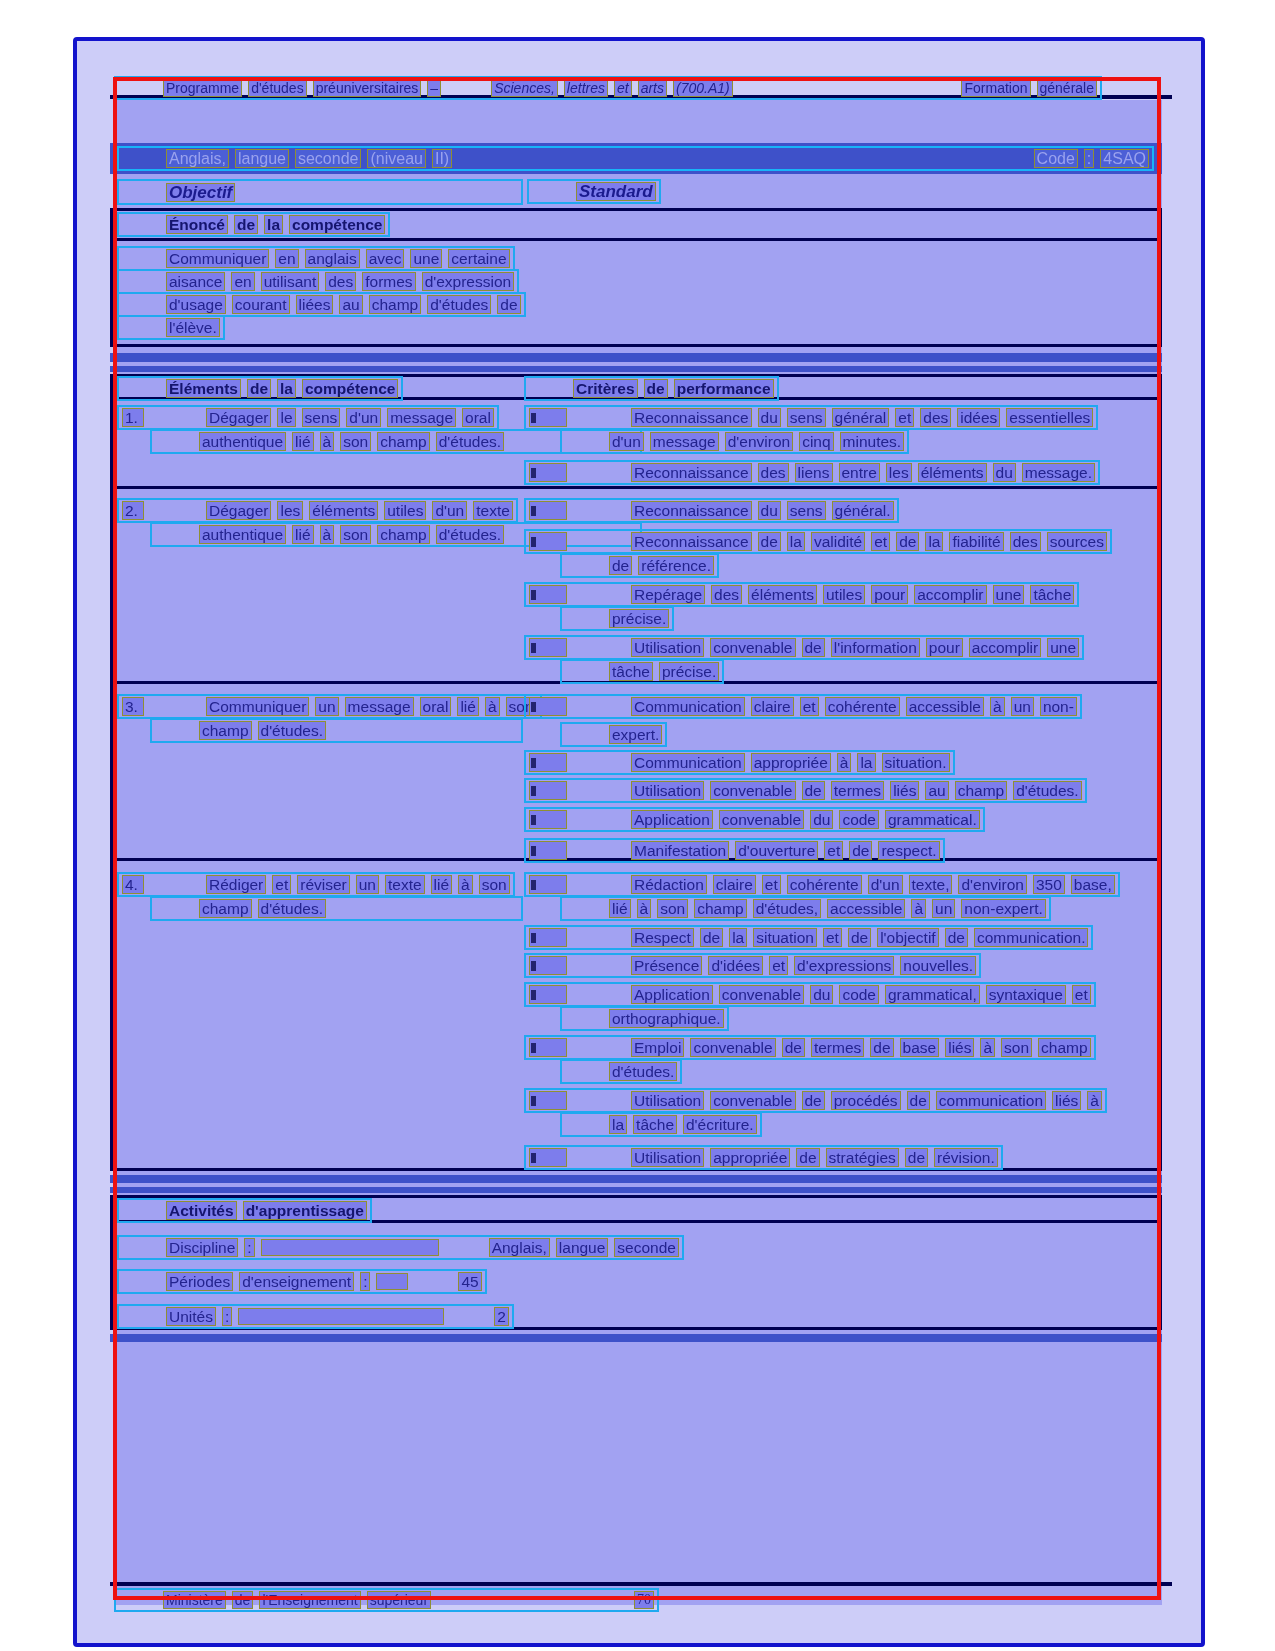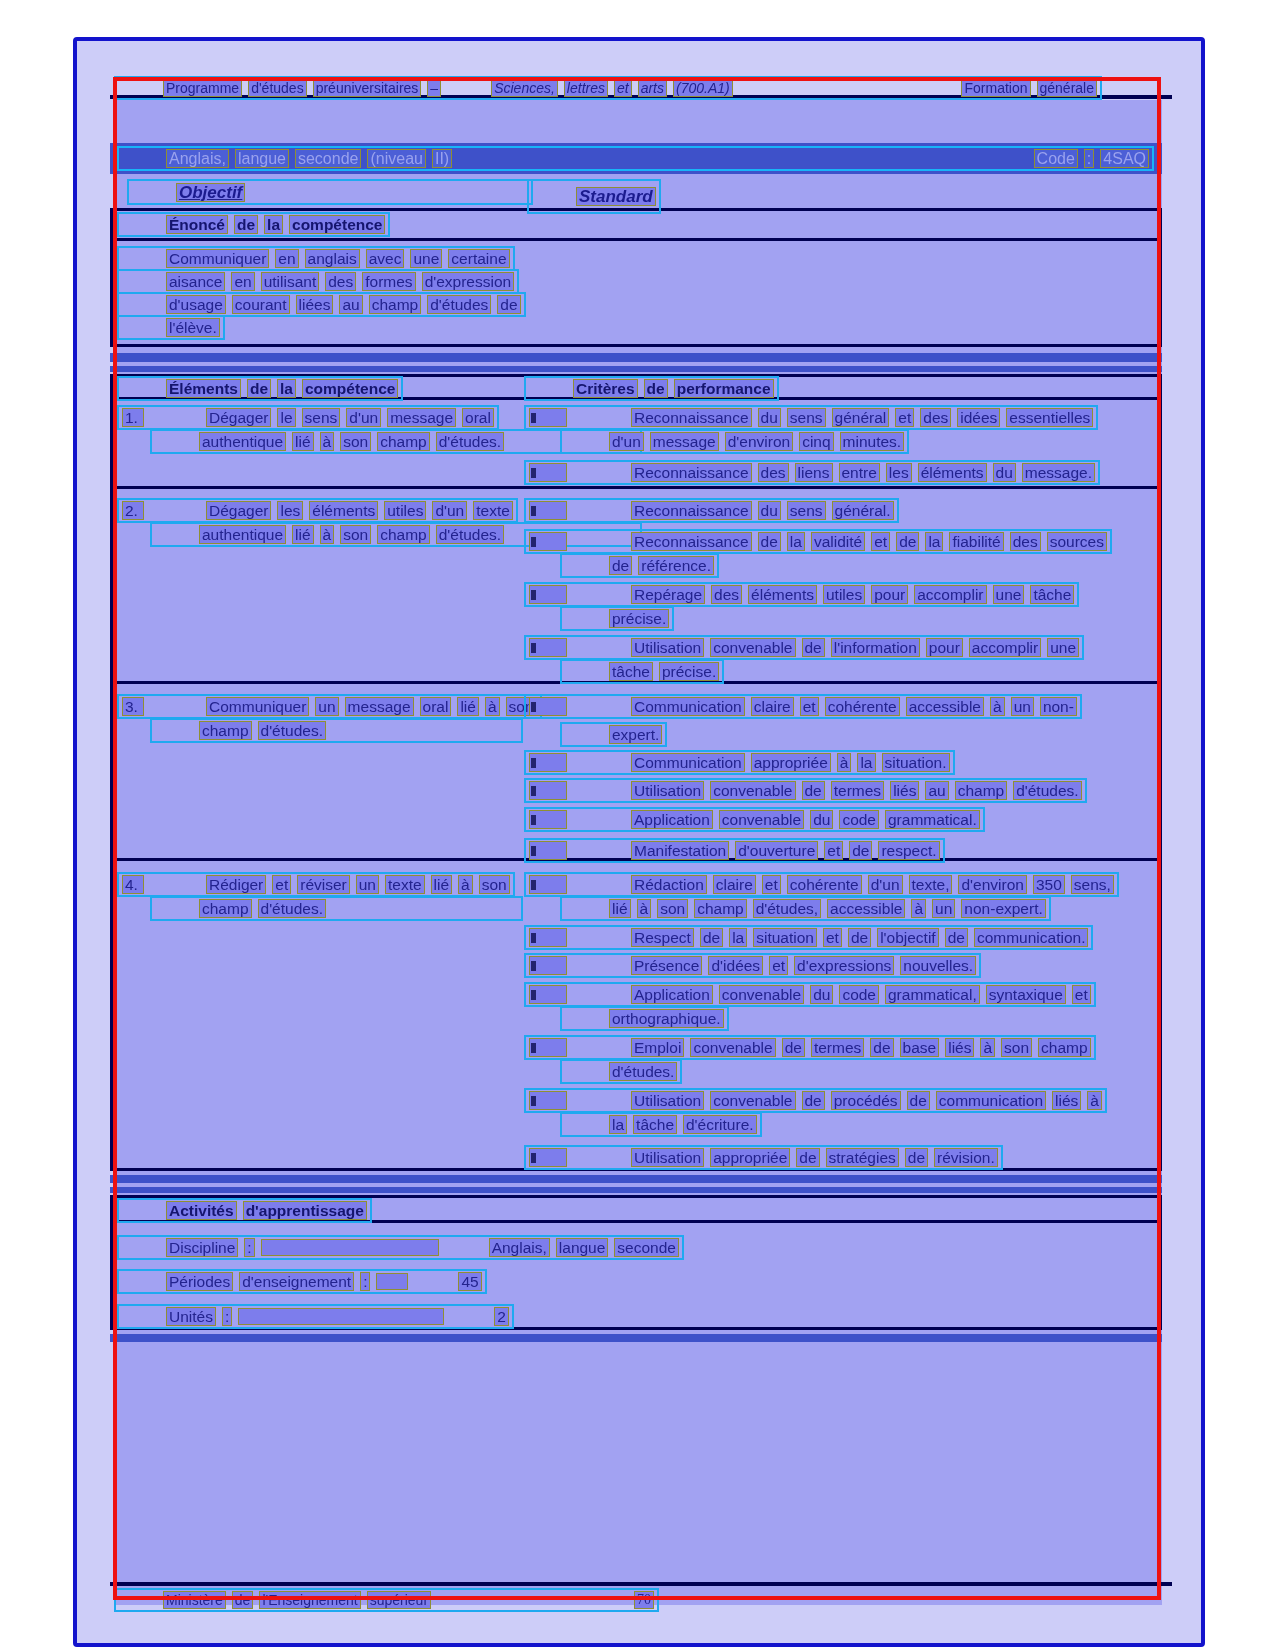--- a/index.html
+++ b/index.html
@@ -95,26 +95,26 @@
       <span class="w">(niveau</span>
       <span class="w">II)</span>
     </span>
   <span class="words">
       <span class="w">Code</span>
       <span class="w">:</span>
       <span class="w">4SAQ</span>
     </span>
 </div>
 
-<div class="line colhead" style="left:127px;top:179px;min-width:406px;height:26px;text-decoration:underline;">
+<div class="line colhead" style="left:117px;top:179px;min-width:406px;height:26px;">
   <span class="words">
       <span class="w">Objectif</span>
     </span>
 </div>
-<div class="line colhead" style="left:527px;top:179px;height:35px;">
+<div class="line colhead" style="left:527px;top:179px;height:25px;">
   <span class="words">
       <span class="w">Standard</span>
     </span>
 </div>
 
 <div class="navy-box" style="left:110px;top:208px;width:1052px;height:139px;"></div>
 <div class="line bold" style="left:117px;top:212px;">
   <span class="words">
       <span class="w">Énoncé</span>
       <span class="w">de</span>
@@ -432,21 +432,21 @@
   <span class="bullet-cell"></span>
   <span class="words">
       <span class="w">Rédaction</span>
       <span class="w">claire</span>
       <span class="w">et</span>
       <span class="w">cohérente</span>
       <span class="w">d'un</span>
       <span class="w">texte,</span>
       <span class="w">d'environ</span>
       <span class="w">350</span>
-      <span class="w">sens,</span>
+      <span class="w">base,</span>
     </span>
 </div>
 <div class="line" style="left:560px;top:896px;">
   <span class="words">
       <span class="w">lié</span>
       <span class="w">à</span>
       <span class="w">son</span>
       <span class="w">champ</span>
       <span class="w">d'études,</span>
       <span class="w">accessible</span>

